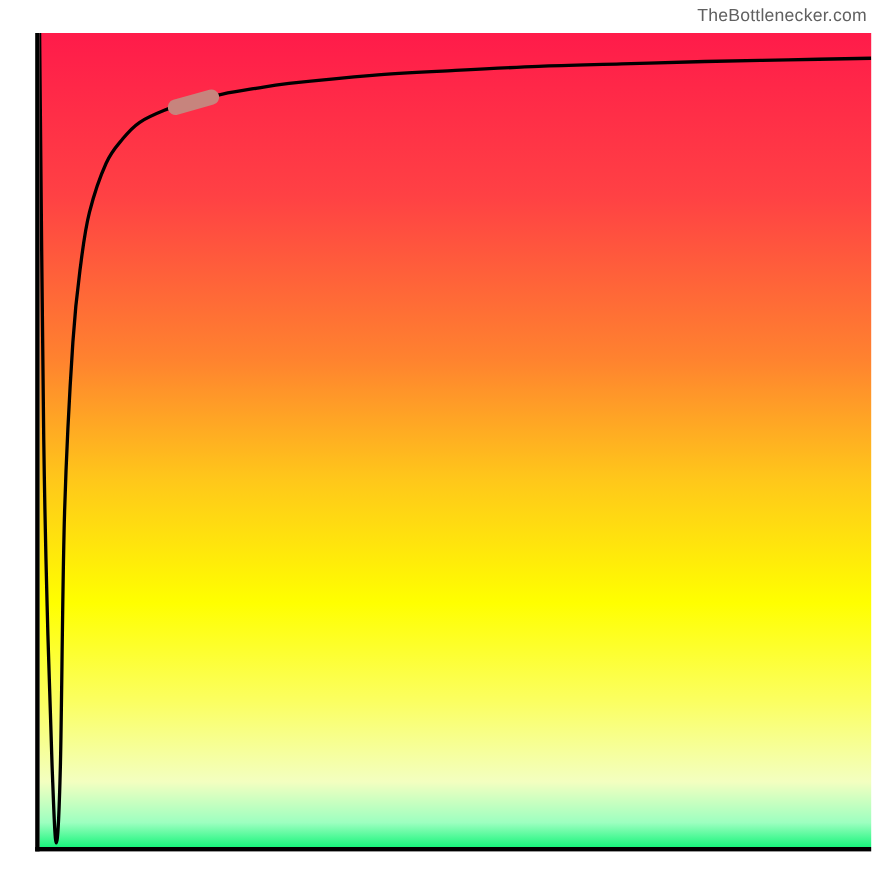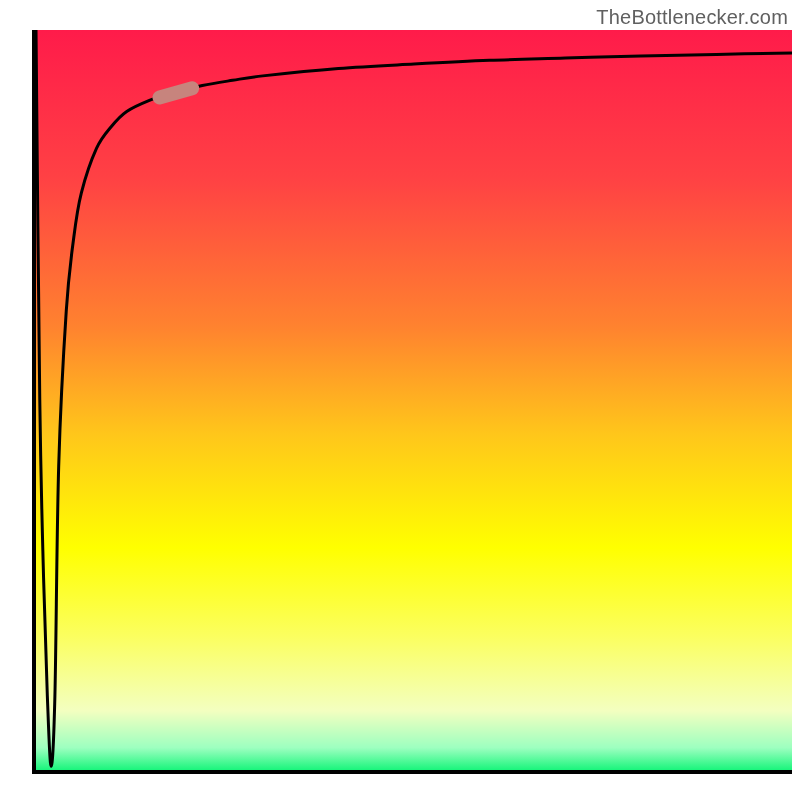--- a/index.html
+++ b/index.html
@@ -13,21 +13,21 @@
   .chart-container {
     position: relative;
     width: 800px;
     height: 800px;
   }
   .attribution {
     position: absolute;
     top: 6px;
     right: 12px;
     color: #606060;
-    font-size: 20px;
+    font-size: 16px;
     font-weight: 400;
     letter-spacing: 0.2px;
     z-index: 10;
   }
   svg.chart {
     position: absolute;
     top: 0;
     left: 0;
     width: 800px;
     height: 800px;

